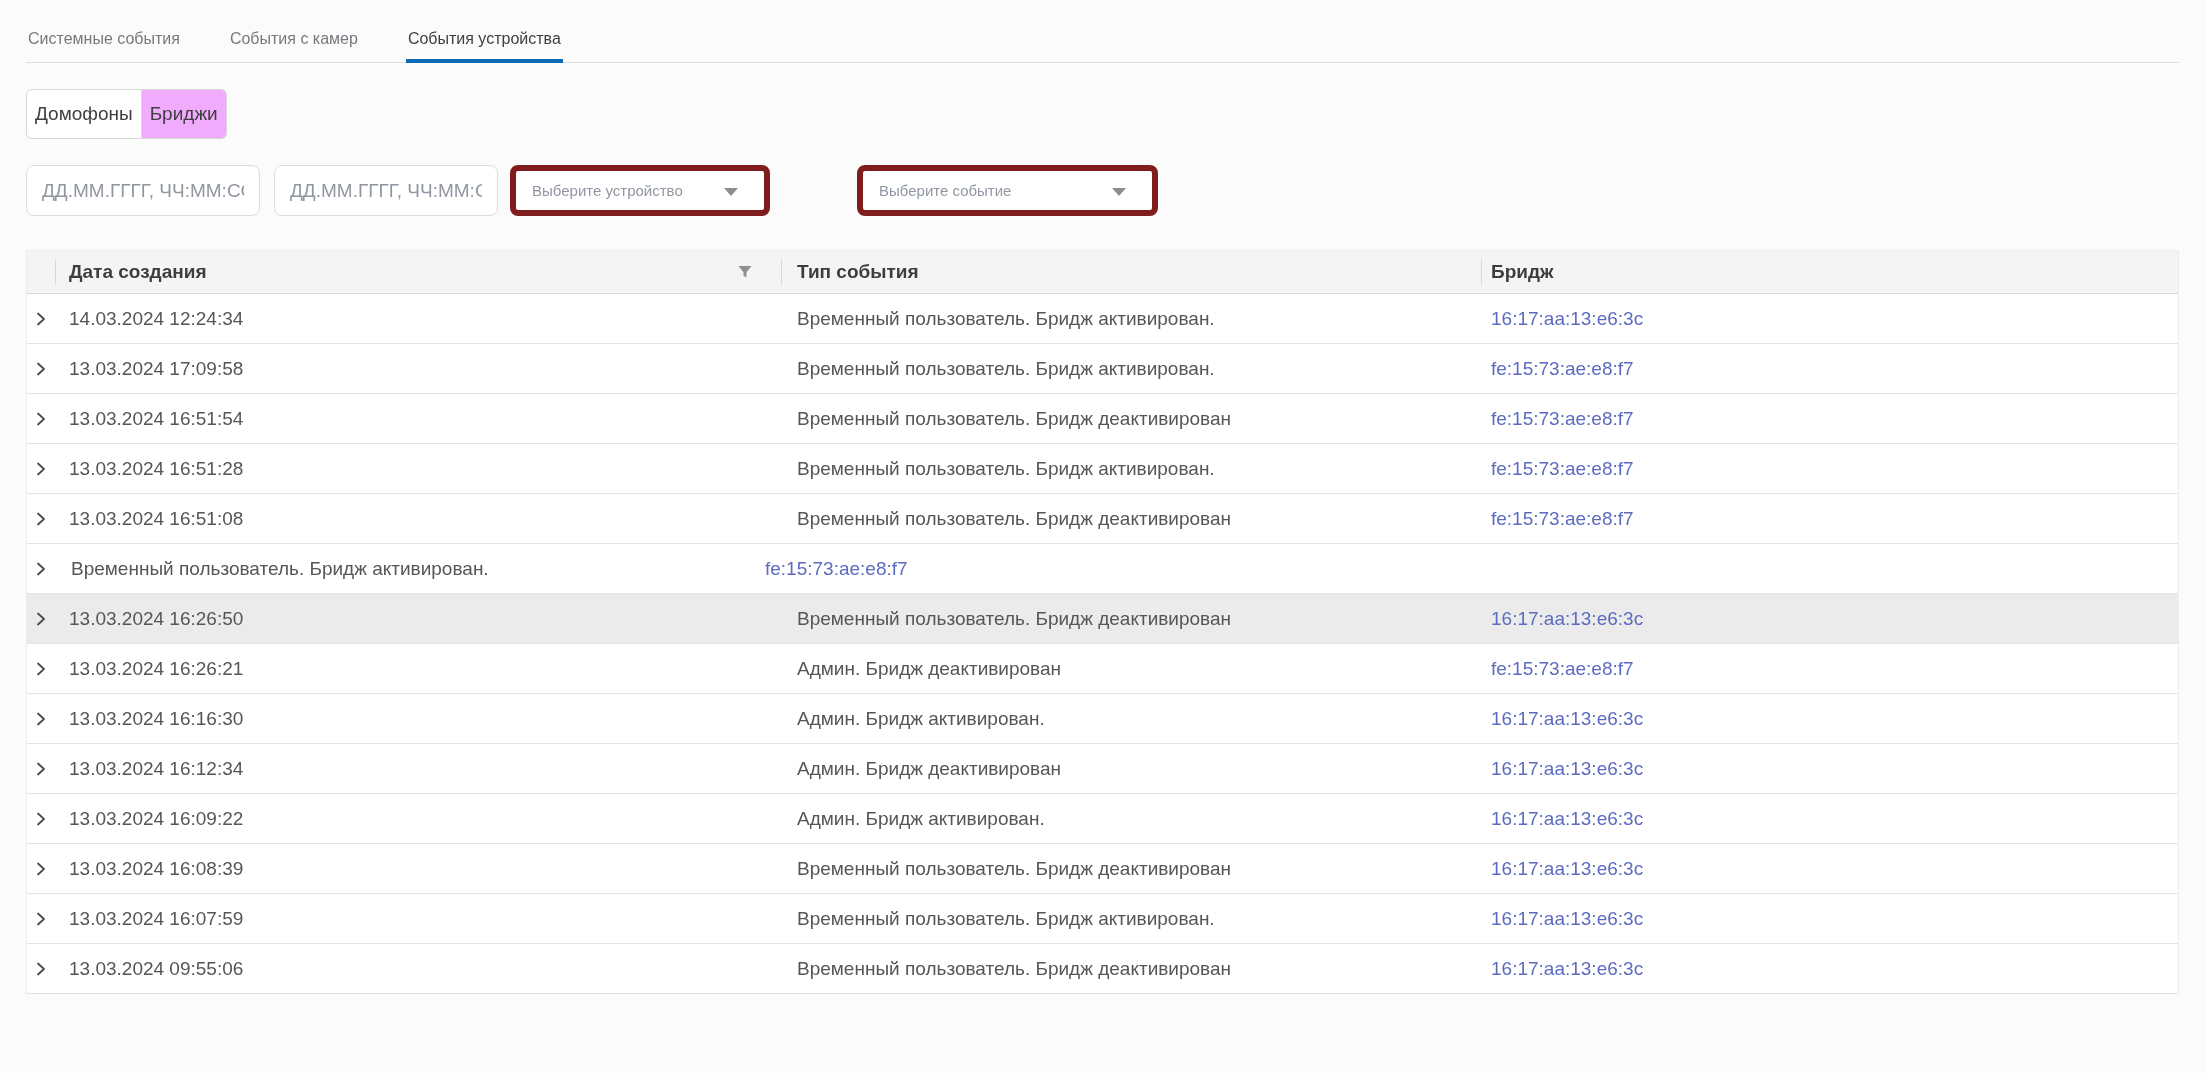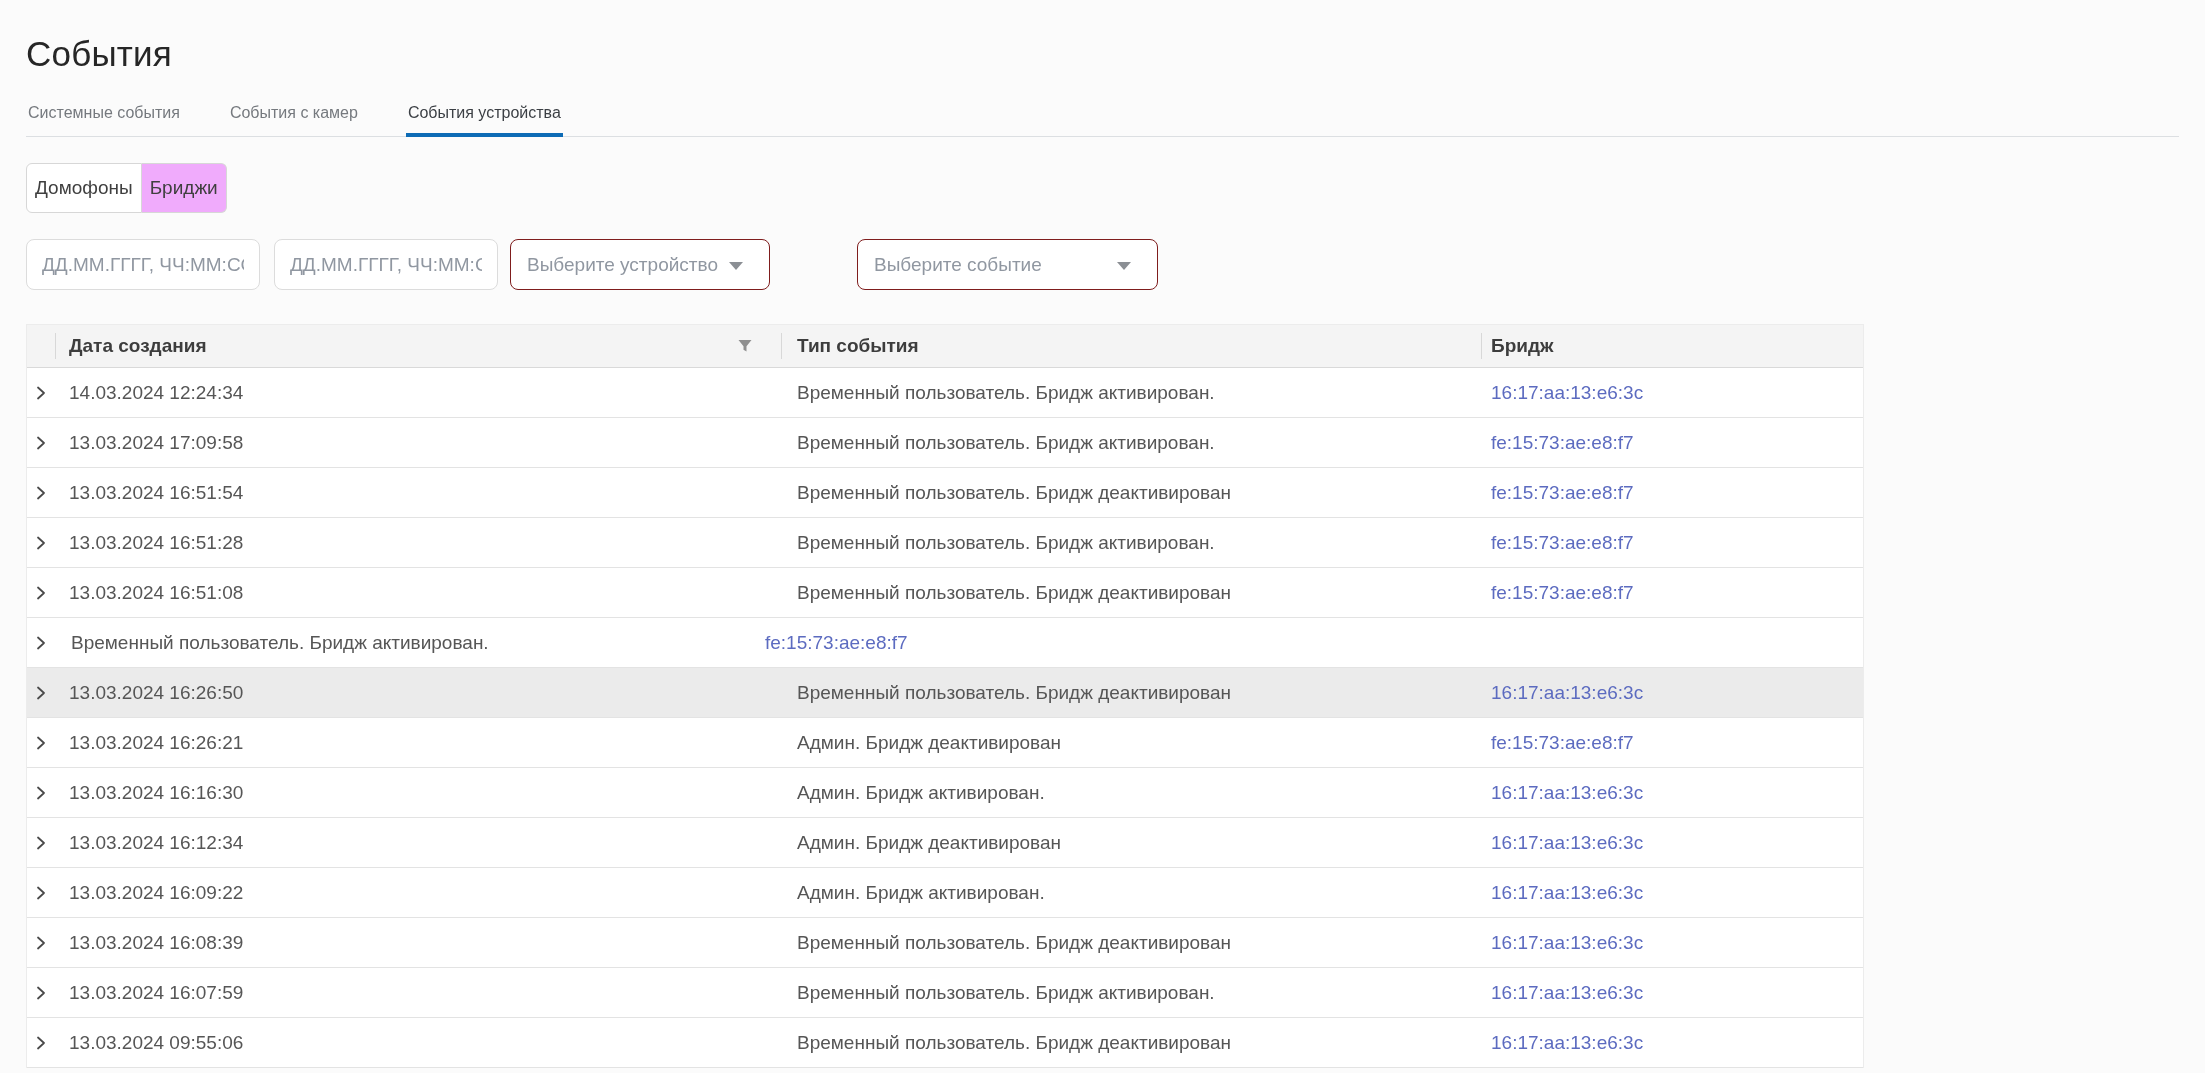--- a/index.html
+++ b/index.html
@@ -72,46 +72,46 @@
     padding: 0 15px;
     color: #3f3f3f;
     font-family: "Liberation Sans", sans-serif;
     outline: none;
   }
   .date-input::placeholder { color: #9097a1; opacity: 1; }
   #date-from { width: 234px; }
   #date-to   { width: 224px; margin-left: 14px; }
   .select-box {
     height: 51px;
-    border: 1px solid #7f1d1d;
+    border: 6px solid #7f1d1d;
     border-radius: 8px;
     background: #fff;
     display: flex; align-items: center;
     padding: 0 16px;
-    font-size: 19px;
+    font-size: 15px;
     color: #9097a1;
     position: relative;
     cursor: pointer;
   }
   #device-select { width: 260px; margin-left: 12px; }
   #event-select  { width: 301px; margin-left: 87px; }
   .caret-down {
     position: absolute;
     right: 26px; top: 50%;
     margin-top: -3px;
     width: 0; height: 0;
     border-left: 7px solid transparent;
     border-right: 7px solid transparent;
     border-top: 8px solid #8b8f94;
   }
 
   
   .events-table {
     margin-top: 34px;
-    width: 1838px;
+    width: 2153px;
     background: #3b82f6;
     border: 1px solid #ececec;
     border-bottom: none;
   }
   .thead {
     display: flex;
     background: #f4f4f4;
     height: 43px;
     align-items: center;
     border-bottom: 1px solid #d9d9d9;
@@ -161,21 +161,20 @@
     color: var(--link-color, #5c6bc0);
     text-decoration: none;
     cursor: pointer;
   }
 </style>
 </head>
 <body>
 
 <div class="content">
 
-  <h1 class="page-title">События</h1>
 
   <div class="tabs">
     <div class="tab">Системные события</div>
     <div class="tab">События с камер</div>
     <div class="tab active">События устройства</div>
   </div>
 
   <div class="toggle-group">
     <div class="toggle-btn">Домофоны</div>
     <div class="toggle-btn selected">Бриджи</div>

